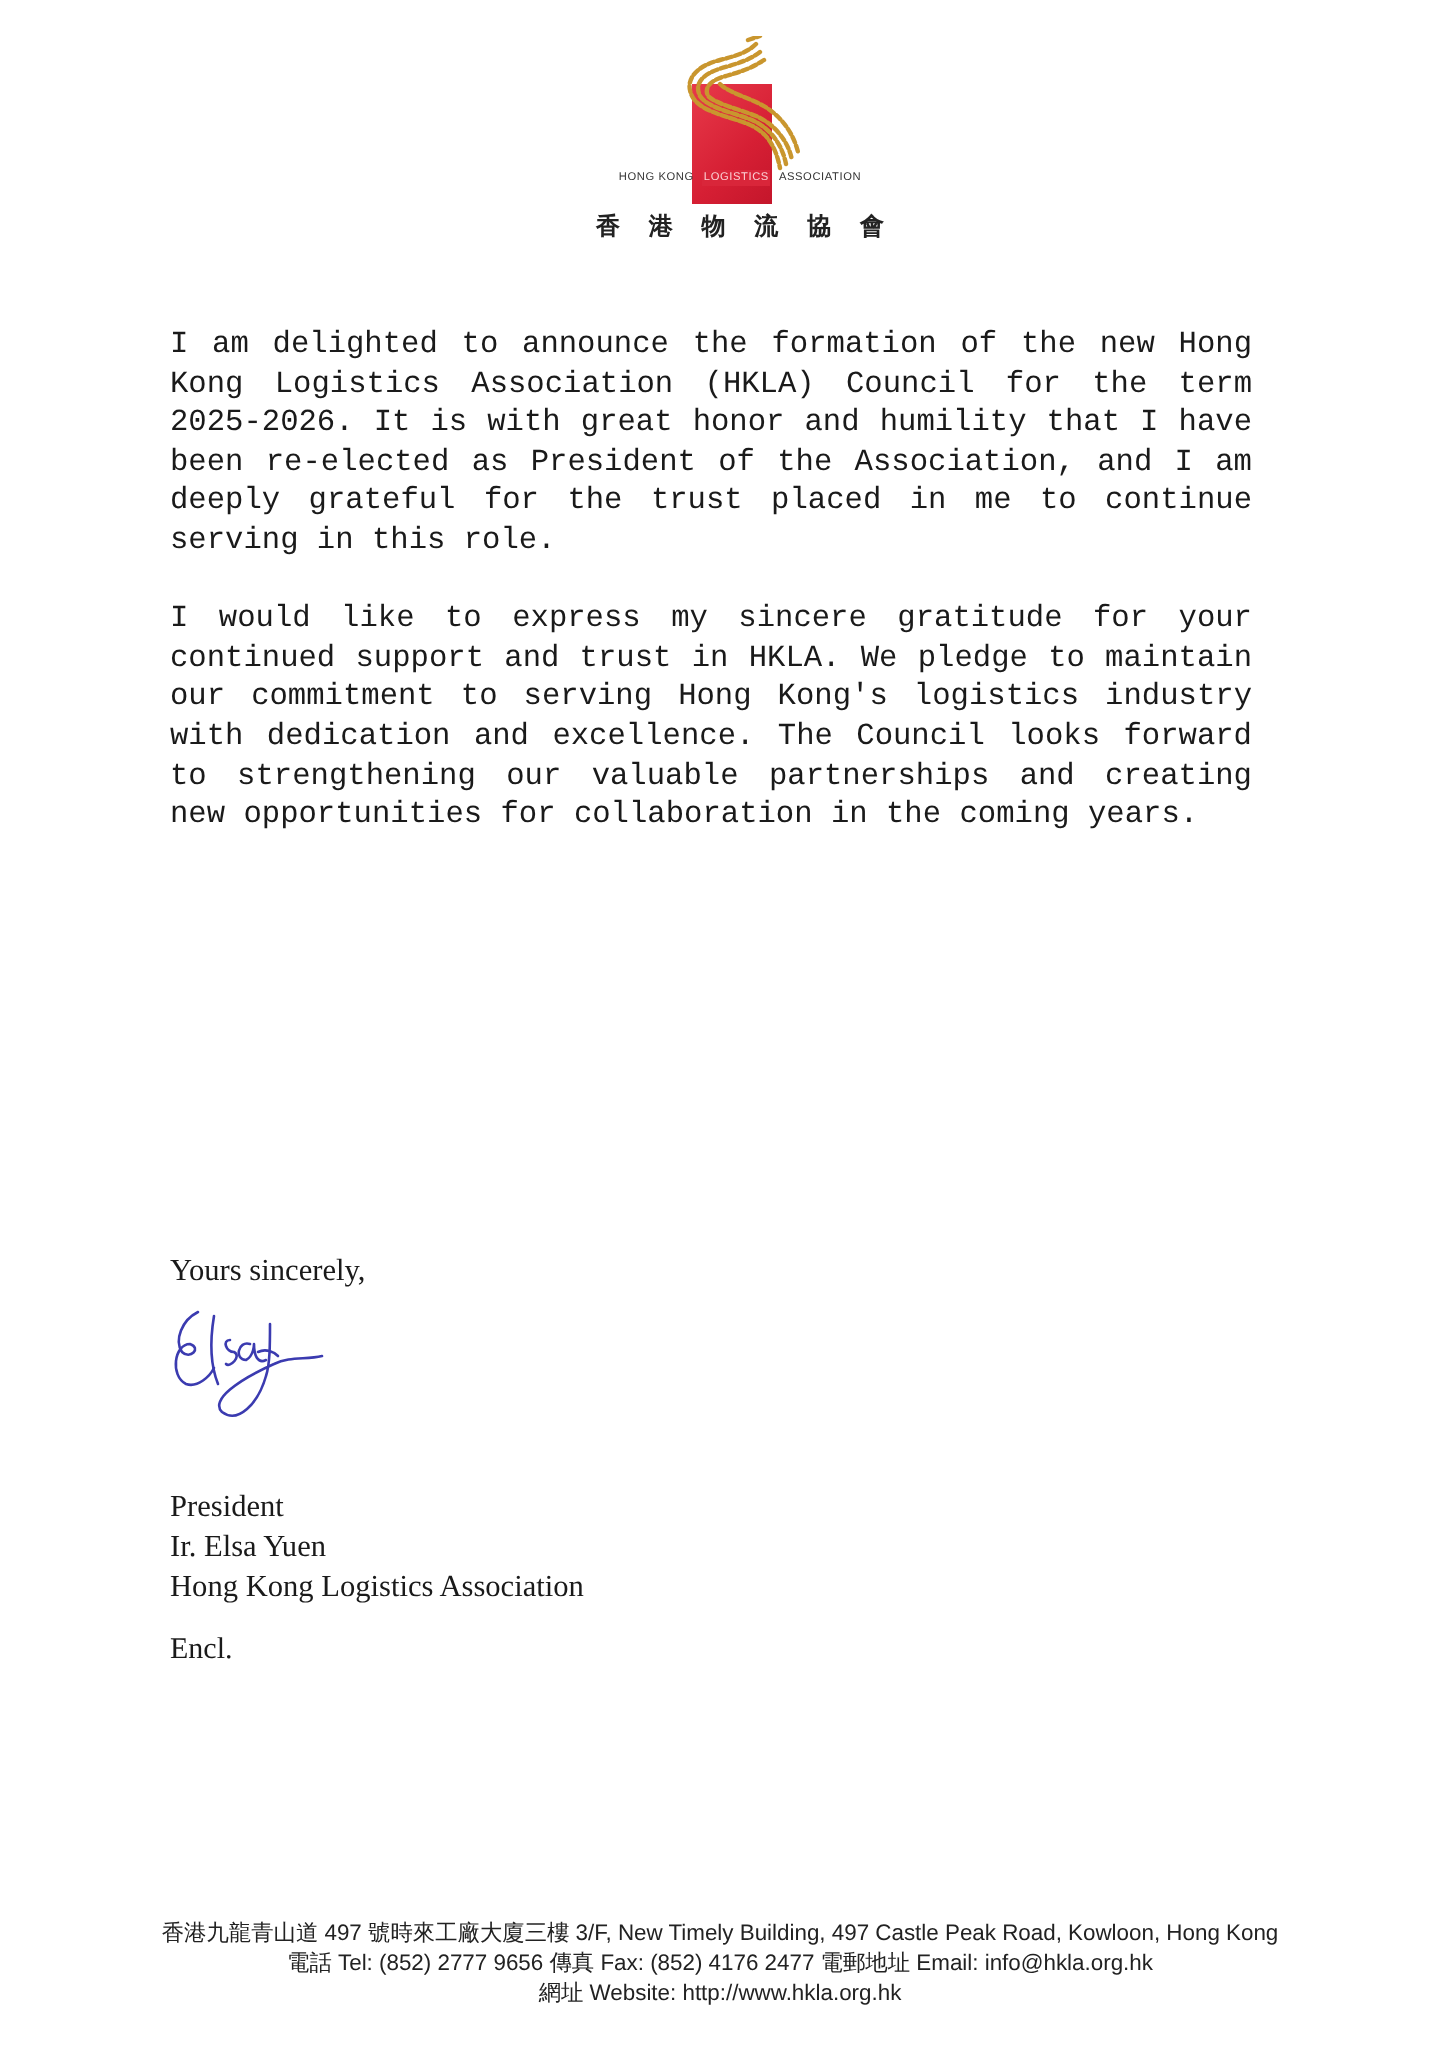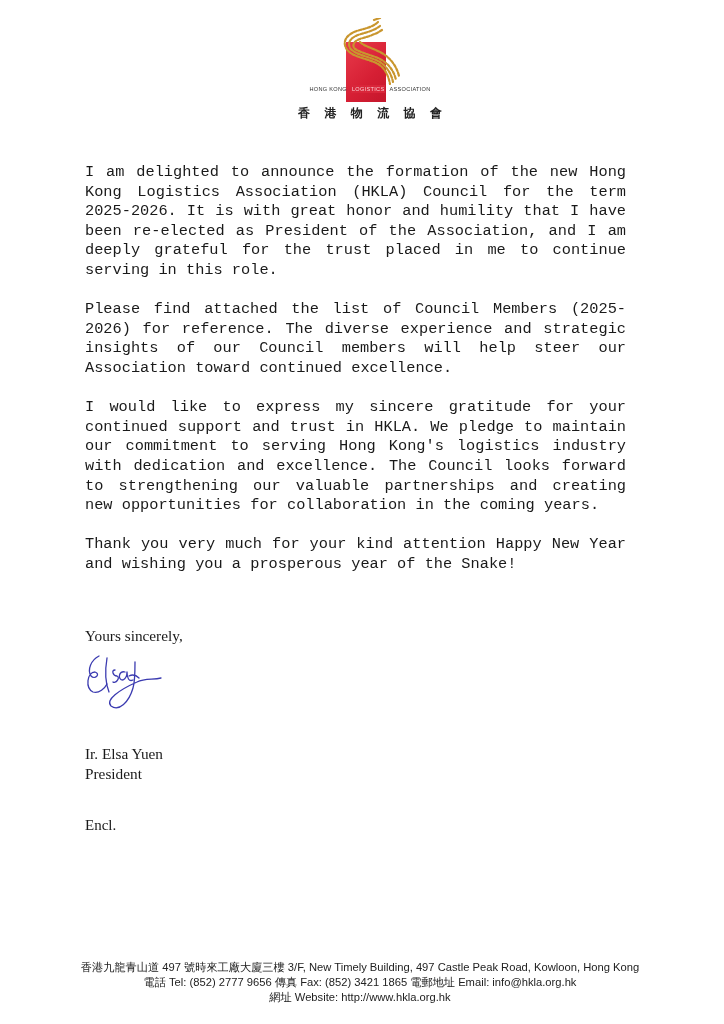--- a/index.html
+++ b/index.html
@@ -46,42 +46,41 @@
     <span>港</span>
     <span>物</span>
     <span>流</span>
     <span>協</span>
     <span>會</span>
   </div>
 </div>
 
 <div class="letter">
   <p class="para">I am delighted to announce the formation of the new Hong Kong Logistics Association (HKLA) Council for the term 2025-2026. It is with great honor and humility that I have been re-elected as President of the Association, and I am deeply grateful for the trust placed in me to continue serving in this role.</p>
-  <p class="para">Please find attached the list of Council Members (2025-2026) for reference. The diverse experience and strategic insights of our Council members will help steer our Association toward continued excellence.</p>
   <p class="para">I would like to express my sincere gratitude for your continued support and trust in HKLA. We pledge to maintain our commitment to serving Hong Kong's logistics industry with dedication and excellence. The Council looks forward to strengthening our valuable partnerships and creating new opportunities for collaboration in the coming years.</p>
-  <p class="para">Thank you very much for your kind attention Happy New Year and wishing you a prosperous year of the Snake!</p>
 </div>
 
 <div class="closing">Yours sincerely,</div>
 
 <svg class="sig" viewBox="0 0 100 70">
   <g fill="none" stroke="#3b3bb0" stroke-width="1.3" stroke-linecap="round" stroke-linejoin="round">
     <path d="M14 4 C6 8, 2 18, 6 24 C10 28, 16 22, 10 20 C2 20, 0 36, 8 40 C14 42, 20 36, 22 32"></path>
     <path d="M22 6 C20 18, 20 30, 24 40"></path>
     <path d="M30 18 C26 18, 28 24, 32 24 C36 26, 30 32, 28 30"></path>
     <path d="M40 20 C34 18, 32 28, 38 28 C42 26, 42 20, 42 20 C42 26, 44 30, 48 28"></path>
     <path d="M50 10 C50 20, 50 30, 48 36 C44 50, 34 60, 26 54 C20 48, 34 38, 52 30 C60 26, 68 28, 76 26"></path>
     <path d="M44 24 C48 22, 52 24, 54 26"></path>
   </g>
 </svg>
 
 <div class="signer">
+  <div>President</div>
   <div>Ir. Elsa Yuen</div>
-  <div>President</div>
+  <div>Hong Kong Logistics Association</div>
 </div>
 
 <div class="encl">Encl.</div>
 
 <div class="footer">
   <div>香港九龍青山道 497 號時來工廠大廈三樓  3/F, New Timely Building, 497 Castle Peak Road, Kowloon, Hong Kong</div>
-  <div>電話 Tel: (852) 2777 9656 傳真 Fax: (852) 3421 1865 電郵地址 Email: info@hkla.org.hk</div>
+  <div>電話 Tel: (852) 2777 9656 傳真 Fax: (852) 4176 2477 電郵地址 Email: info@hkla.org.hk</div>
   <div>網址 Website: http://www.hkla.org.hk</div>
 </div>
 
 </body></html>

